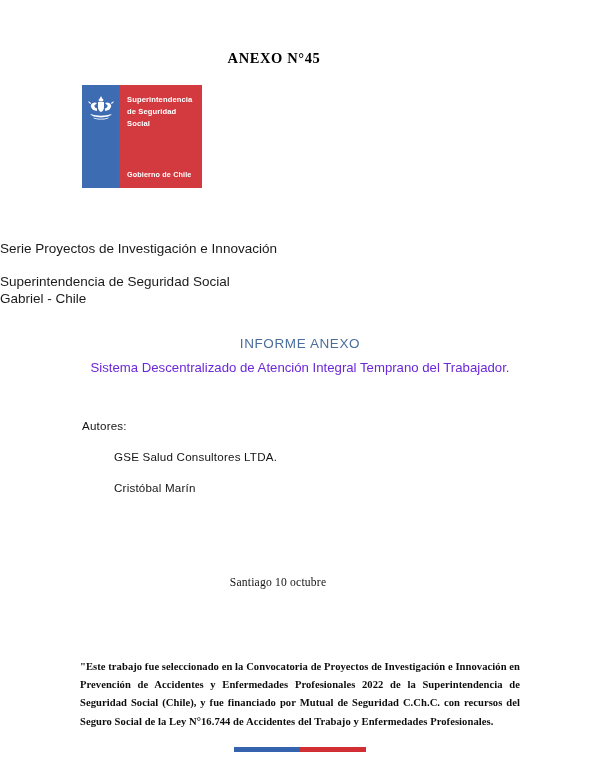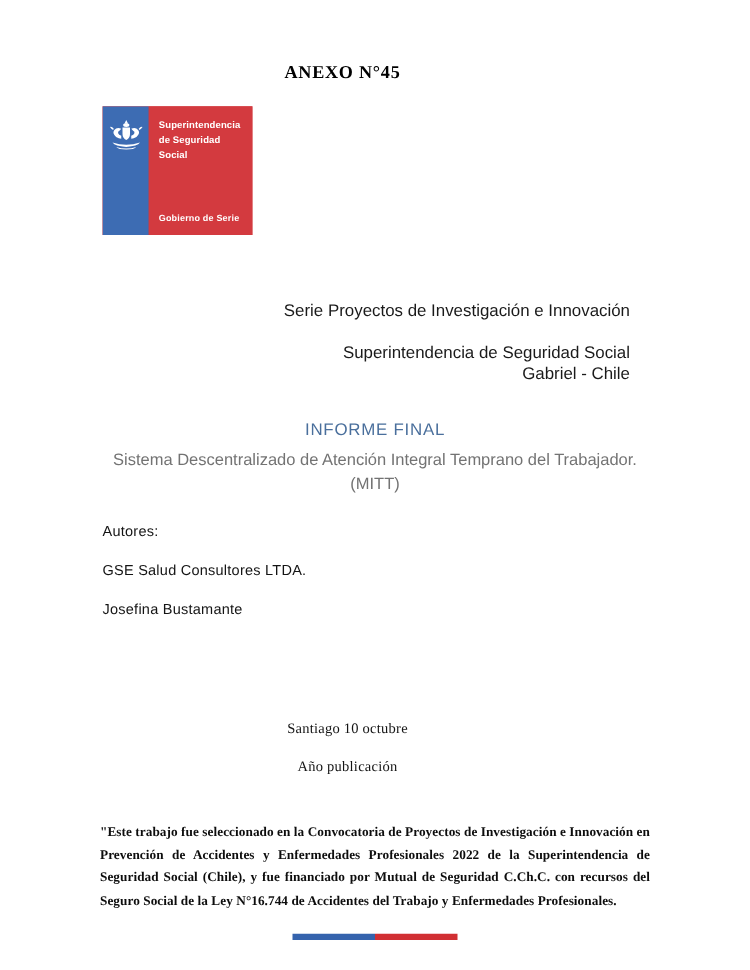--- a/index.html
+++ b/index.html
@@ -87,21 +87,21 @@
     font-weight: bold;
     letter-spacing: 0.15px;
   }
 
   
   .serie-block {
     position: absolute;
     top: 241px;
     left: 0;
     width: 504px;
-    text-align: right;
+    text-align: left;
   }
   .serie-line-1 {
     font-size: 13.5px;
     color: #1a1a1a;
     margin-bottom: 17px;
   }
   .serie-line-2 {
     font-size: 13.5px;
     color: #1a1a1a;
     line-height: 1.28;
@@ -121,40 +121,41 @@
     text-align: center;
   }
   .informe-final {
     font-size: 13.5px;
     color: #4a6f9c;
     letter-spacing: 0.6px;
     margin-bottom: 7px;
   }
   .report-title {
     font-size: 13.2px;
-    color: #737373;
+    color: #6d28d9;
     line-height: 1.45;
   }
 
   
   .authors-block {
     position: absolute;
     top: 419px;
     left: 82px;
     font-family: Liberation Sans, sans-serif;
     font-size: 11.6px;
     color: #141414;
   }
   .authors-label {
     margin-bottom: 18px;
     letter-spacing: 0.2px;
   }
   .author-item {
     margin-bottom: 18px;
     letter-spacing: 0.2px;
+    margin-left: 32px;
   }
   .author-item:last-child { margin-bottom: 0; }
 
   
   .date-block {
     position: absolute;
     top: 576px;
     left: 0;
     width: 556px;
     text-align: center;
@@ -224,45 +225,43 @@
 
         <path d="M38 16 q7 -3 11 2 q3 4 0 8 q-2 4 -7 5 l-4 1 l0 -5 q4 -1 5 -4 q1 -3 -2 -4 z" fill="#ffffff"></path>
         <path d="M50 16 q3 -4 6 -3 q-2 3 -5 5 z" fill="#ffffff"></path>
 
         <path d="M8 38 q22 7 44 0 q-4 6 -22 7 q-18 -1 -22 -7 z" fill="#ffffff"></path>
         <path d="M14 45 q16 5 32 0 q-3 4 -16 4 q-13 0 -16 -4 z" fill="#ffffff"></path>
       </svg>
     </div>
     <div class="logo-red">
       <div class="sss-title">Superintendencia de Seguridad Social</div>
-      <div class="gob-chile">Gobierno de Serie</div>
+      <div class="gob-chile">Gobierno de Chile</div>
     </div>
   </div>
 
   <div class="serie-block">
     <div class="serie-line-1">Serie Proyectos de Investigación e Innovación</div>
     <div class="serie-line-2">Superintendencia de Seguridad Social</div>
     <div class="serie-line-3">Gabriel - Chile</div>
   </div>
 
   <div class="report-block">
-    <div class="informe-final">INFORME FINAL</div>
+    <div class="informe-final">INFORME ANEXO</div>
     <div class="report-title">Sistema Descentralizado de Atención Integral Temprano del Trabajador.</div>
-    <div class="report-title">(MITT)</div>
   </div>
 
   <div class="authors-block">
     <div class="authors-label">Autores:</div>
     <div class="author-item">GSE Salud Consultores LTDA.</div>
-    <div class="author-item">Josefina Bustamante</div>
+    <div class="author-item">Cristóbal Marín</div>
   </div>
 
   <div class="date-block">
     <div class="date-line">Santiago 10 octubre</div>
-    <div class="date-line">Año publicación</div>
   </div>
 
   <div class="footnote">"Este trabajo fue seleccionado en la Convocatoria de Proyectos de Investigación e Innovación en Prevención de Accidentes y Enfermedades Profesionales 2022 de la Superintendencia de Seguridad Social (Chile), y fue financiado por Mutual de Seguridad C.Ch.C. con recursos del Seguro Social de la Ley N°16.744 de Accidentes del Trabajo y Enfermedades Profesionales.</div>
 
   <div class="flag-bar">
     <div class="flag-blue"></div>
     <div class="flag-red"></div>
   </div>
 
 </div>

